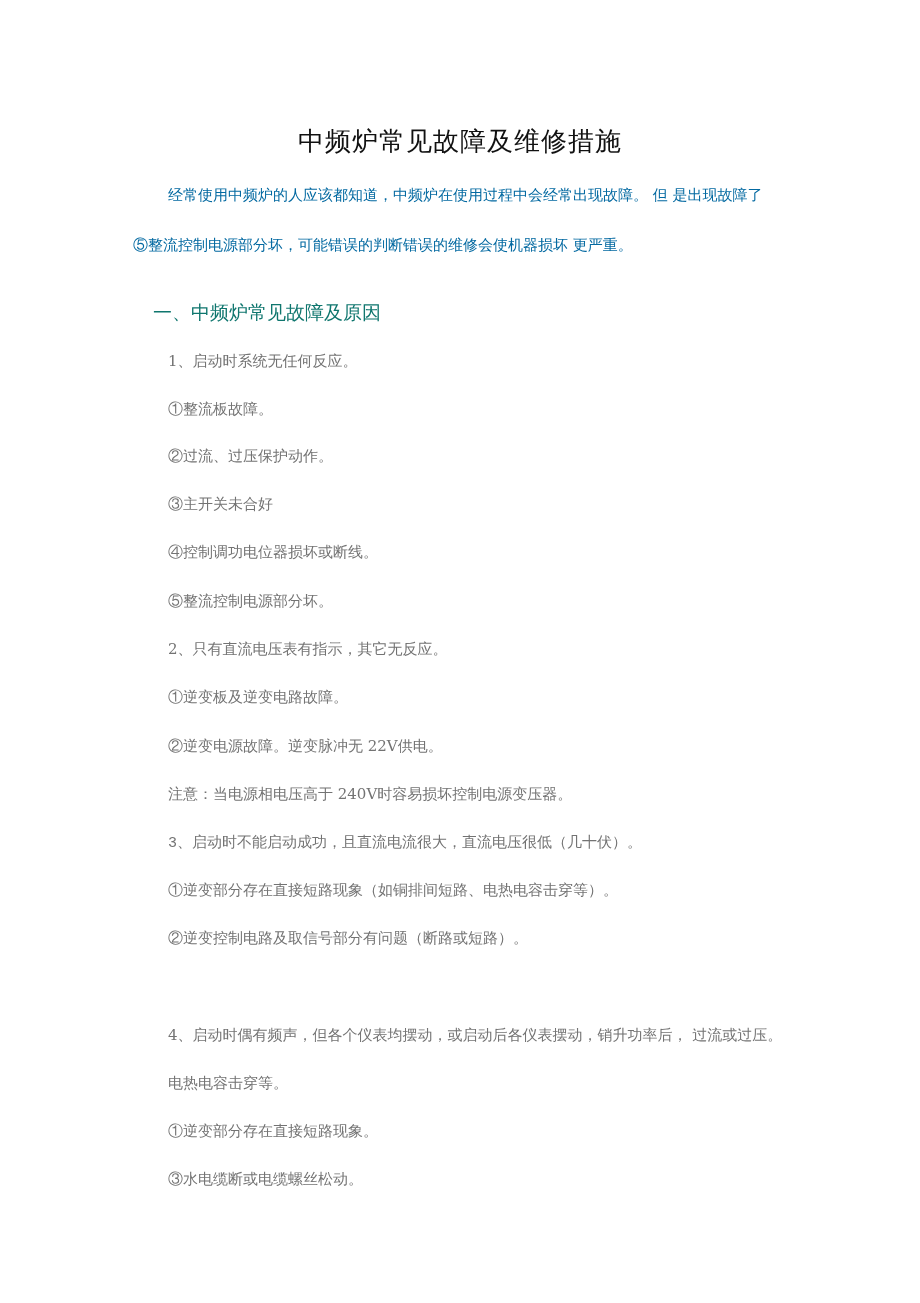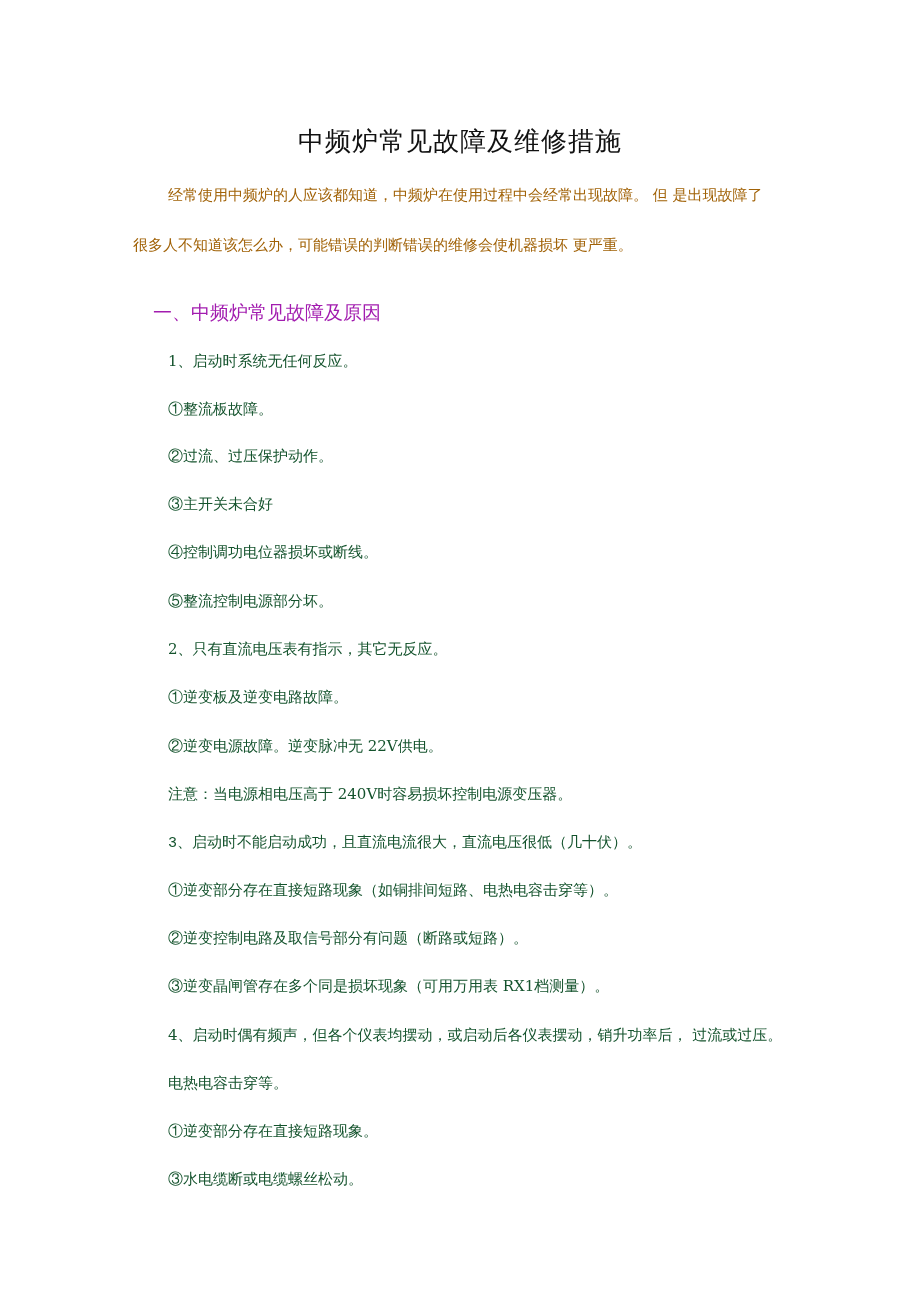--- a/index.html
+++ b/index.html
@@ -7,51 +7,50 @@
       width: 920px; height: 1303px; position: relative; overflow: hidden;
       font-family: "DejaVu Serif", "Liberation Serif", serif;
       color: #1a1a1a;
     }
     .page { position: absolute; left: 0; top: 0; width: 920px; height: 1303px; }
     .title {
       position: absolute; left: 0; width: 920px; top: 124px;
       text-align: center; font-size: 26px; letter-spacing: 1px; color: #111;
     }
     .para {
-      position: absolute; font-size: 15px; white-space: nowrap; color: #a16207;
+      position: absolute; font-size: 15px; white-space: nowrap; color: #0369a1;
     }
     .section {
-      position: absolute; left: 153px; top: 300px; font-size: 19px; color: #a21caf; white-space: nowrap;
+      position: absolute; left: 153px; top: 300px; font-size: 19px; color: #0f766e; white-space: nowrap;
     }
     .line {
-      position: absolute; left: 168px; font-size: 15px; white-space: nowrap; color: #14532d; text-align: right;
+      position: absolute; left: 168px; font-size: 15px; white-space: nowrap; color: #737373; text-align: right;
     }
   </style>
 </head>
 <body>
 
 <div class="page">
   <div class="title">中频炉常见故障及维修措施</div>
 
   <div class="para" style="left:168px; top:186px;">经常使用中频炉的人应该都知道，中频炉在使用过程中会经常出现故障。 但 是出现故障了</div>
-  <div class="para" style="left:133px; top:236px;">很多人不知道该怎么办，可能错误的判断错误的维修会使机器损坏  更严重。</div>
+  <div class="para" style="left:133px; top:236px;">⑤整流控制电源部分坏，可能错误的判断错误的维修会使机器损坏  更严重。</div>
 
   <div class="section">一、中频炉常见故障及原因</div>
 
   <div class="line" style="top:352px;">1、启动时系统无任何反应。</div>
   <div class="line" style="top:400px;">①整流板故障。</div>
   <div class="line" style="top:447px;">②过流、过压保护动作。</div>
   <div class="line" style="top:495px;">③主开关未合好</div>
   <div class="line" style="top:543px;">④控制调功电位器损坏或断线。</div>
   <div class="line" style="top:592px;">⑤整流控制电源部分坏。</div>
   <div class="line" style="top:640px;">2、只有直流电压表有指示，其它无反应。</div>
   <div class="line" style="top:688px;">①逆变板及逆变电路故障。</div>
   <div class="line" style="top:737px;">②逆变电源故障。逆变脉冲无  22V供电。</div>
   <div class="line" style="top:785px;">注意：当电源相电压高于  240V时容易损坏控制电源变压器。</div>
   <div class="line" style="top:833px;font-family:Liberation Mono, monospace;">3、启动时不能启动成功，且直流电流很大，直流电压很低（几十伏）。</div>
   <div class="line" style="top:881px;">①逆变部分存在直接短路现象（如铜排间短路、电热电容击穿等）。</div>
   <div class="line" style="top:929px;">②逆变控制电路及取信号部分有问题（断路或短路）。</div>
-  <div class="line" style="top:977px;">③逆变晶闸管存在多个同是损坏现象（可用万用表          RX1档测量）。</div>
   <div class="line" style="top:1026px;">4、启动时偶有频声，但各个仪表均摆动，或启动后各仪表摆动，销升功率后，  过流或过压。</div>
   <div class="line" style="top:1074px;">电热电容击穿等。</div>
   <div class="line" style="top:1122px;">①逆变部分存在直接短路现象。</div>
   <div class="line" style="top:1170px;">③水电缆断或电缆螺丝松动。</div>
 </div>
 
 </body></html>

